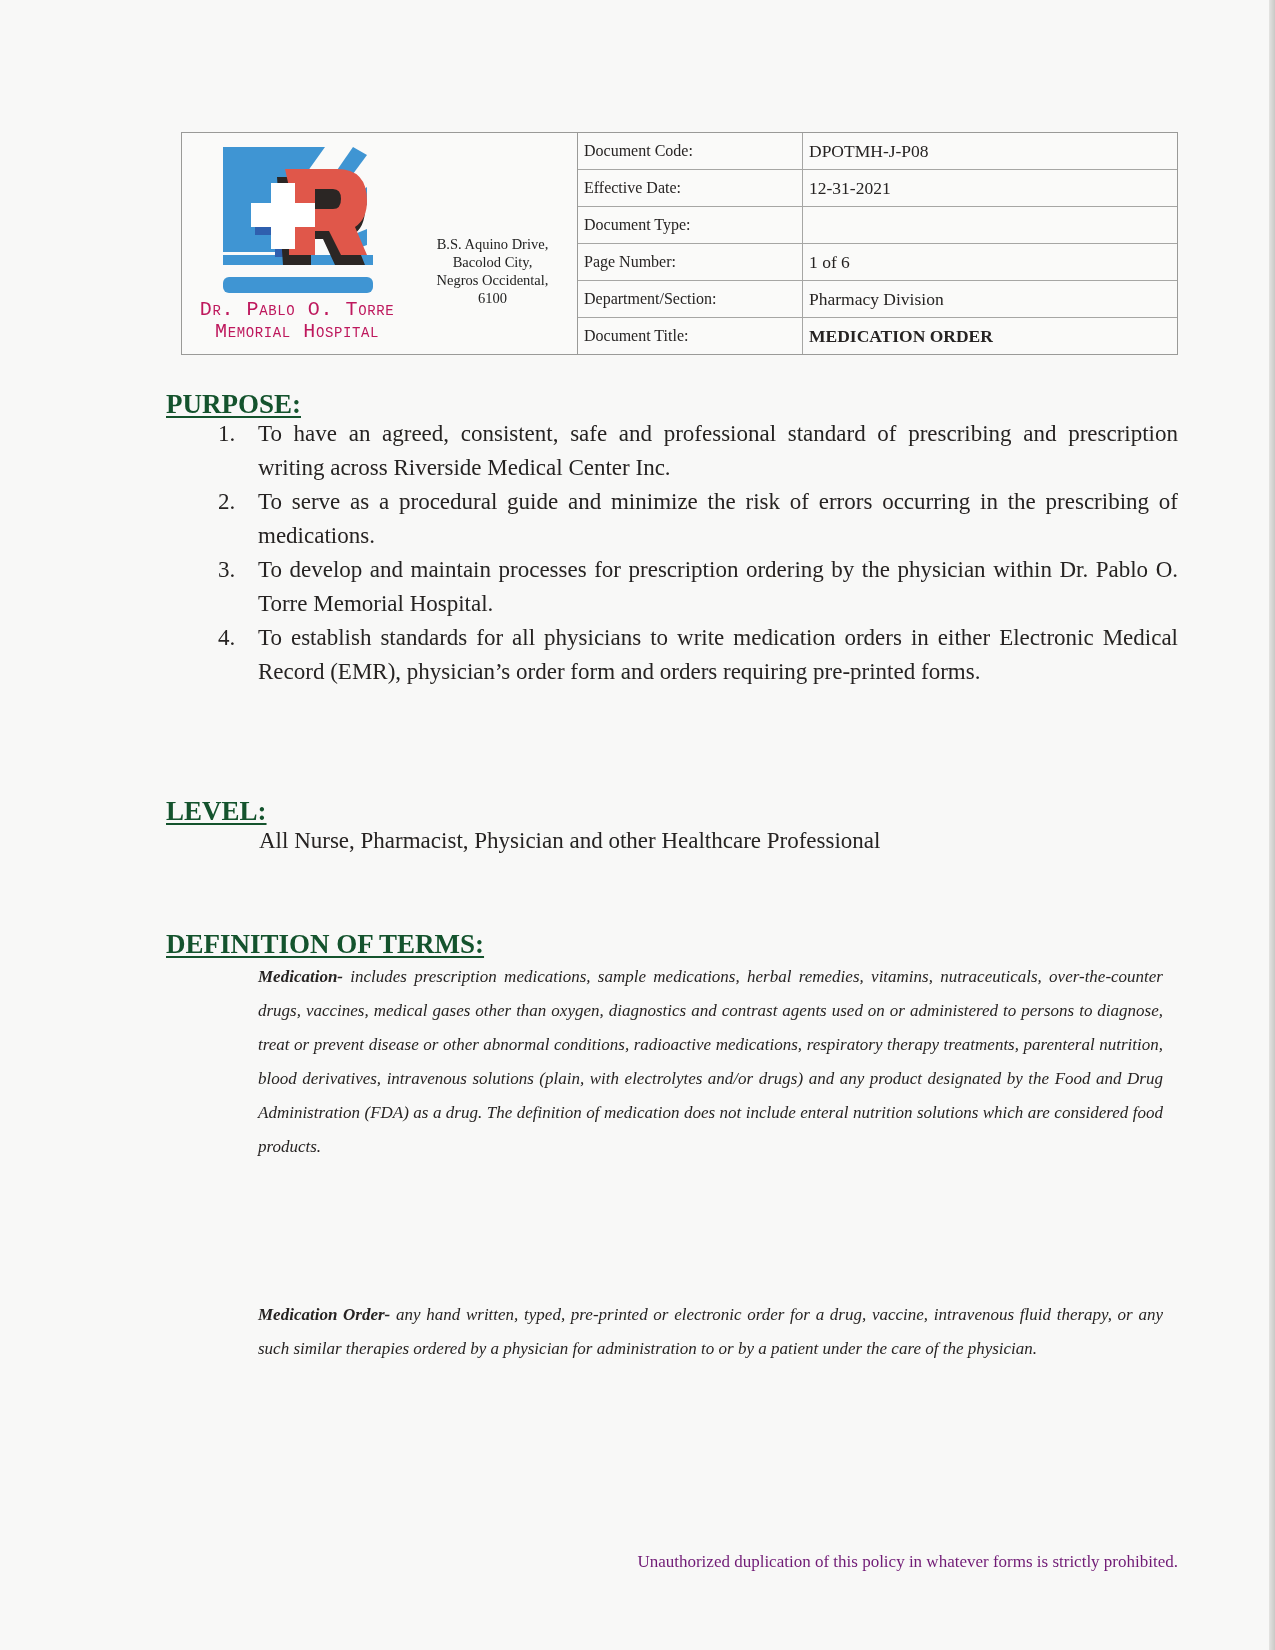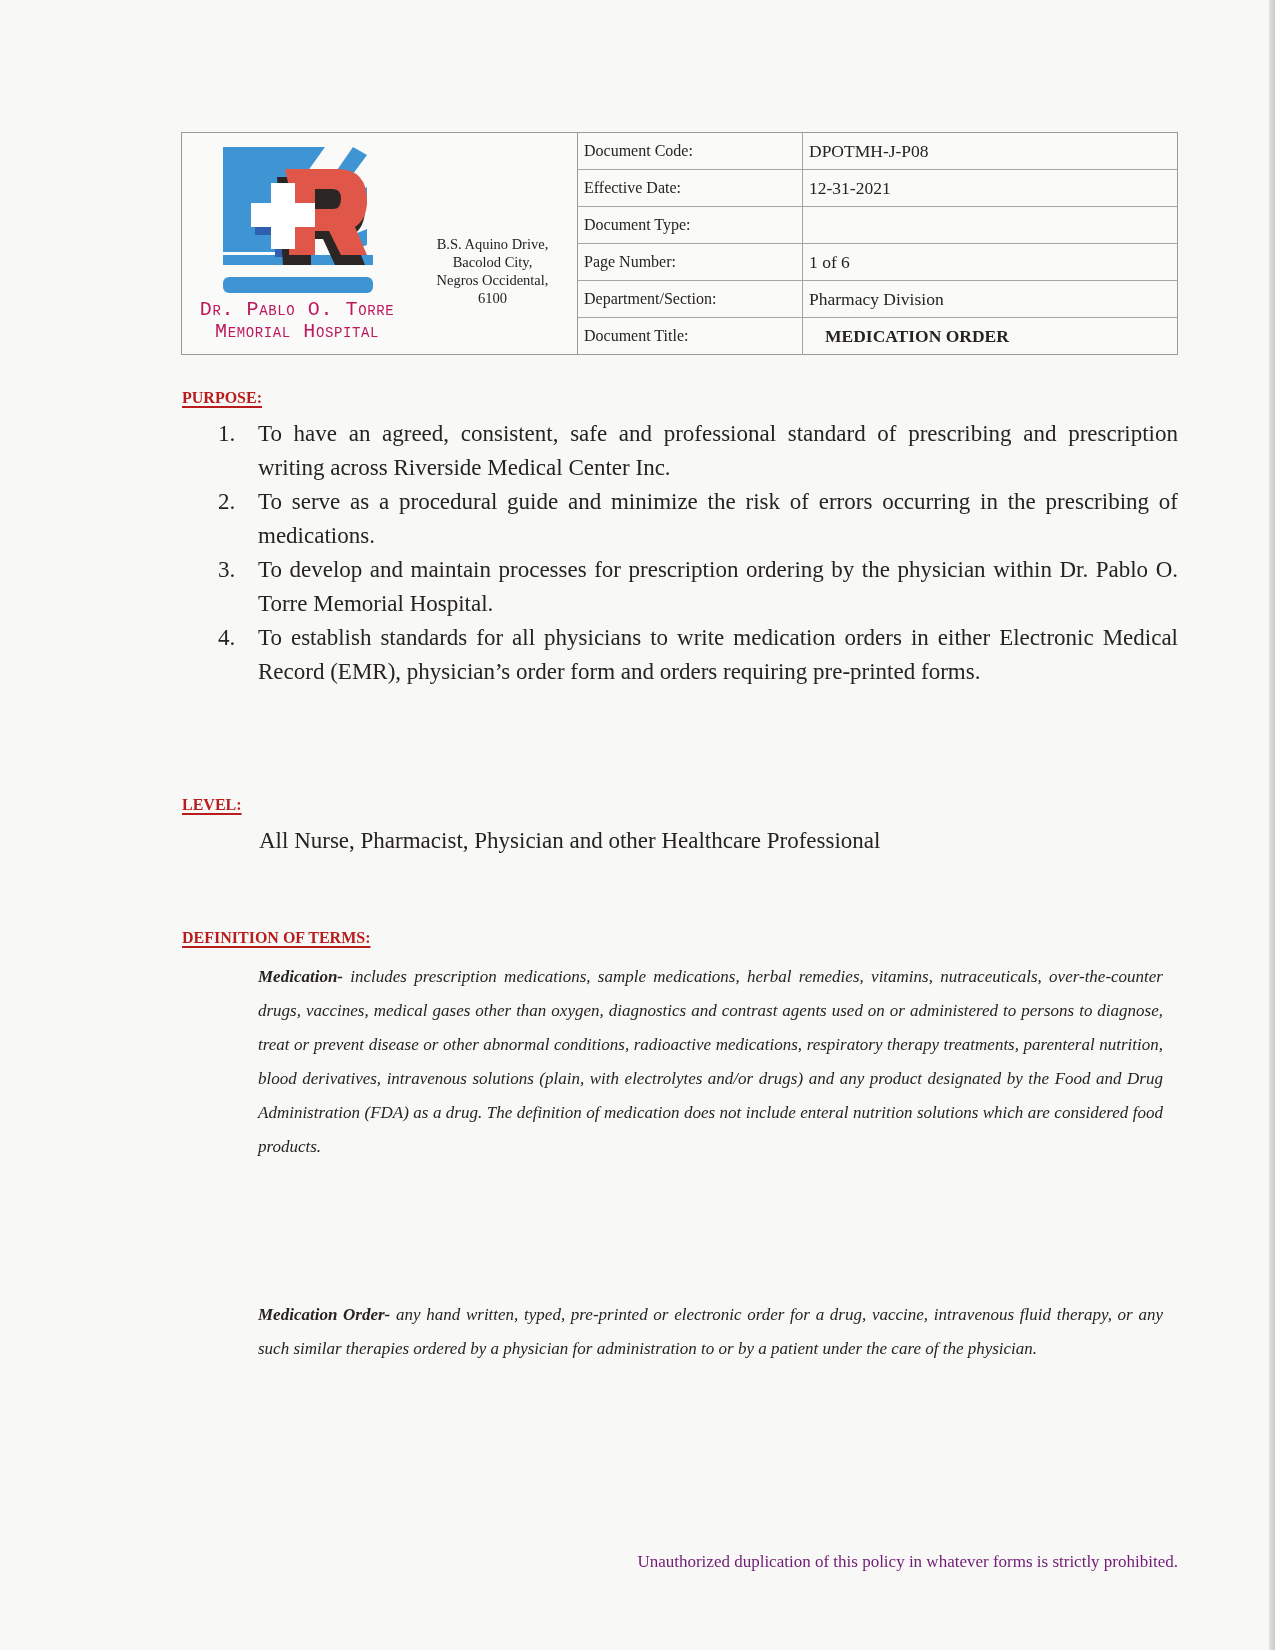--- a/index.html
+++ b/index.html
@@ -63,30 +63,30 @@
       border-right: 1px solid #a6a6a4;
       padding-left: 6px;
       display: flex; align-items: center;
       font-size: 16px;
     }
     .meta-value {
       flex: 1; padding-left: 6px;
       display: flex; align-items: center;
       font-size: 17.5px;
     }
-    .meta-value.bold { font-weight: bold; margin-left: 16px; }
+    .meta-value.bold { font-weight: bold; }
 
     
     .section-heading {
-      position: absolute; left: 182px;
-      font-weight: bold; font-size: 16px;
+      position: absolute; left: 166px;
+      font-weight: bold; font-size: 27px;
       text-decoration: underline;
       text-underline-offset: 3px;
       text-decoration-thickness: 1.5px;
-      color: #b91c1c;
+      color: #14532d;
     }
     .purpose-list {
       position: absolute; left: 218px; top: 417px; width: 960px;
       margin: 0; padding: 0; list-style: none;
       font-size: 23px; line-height: 34px;
     }
     .purpose-list li {
       position: relative; padding-left: 40px;
       text-align: justify;
       text-align-last: left;

